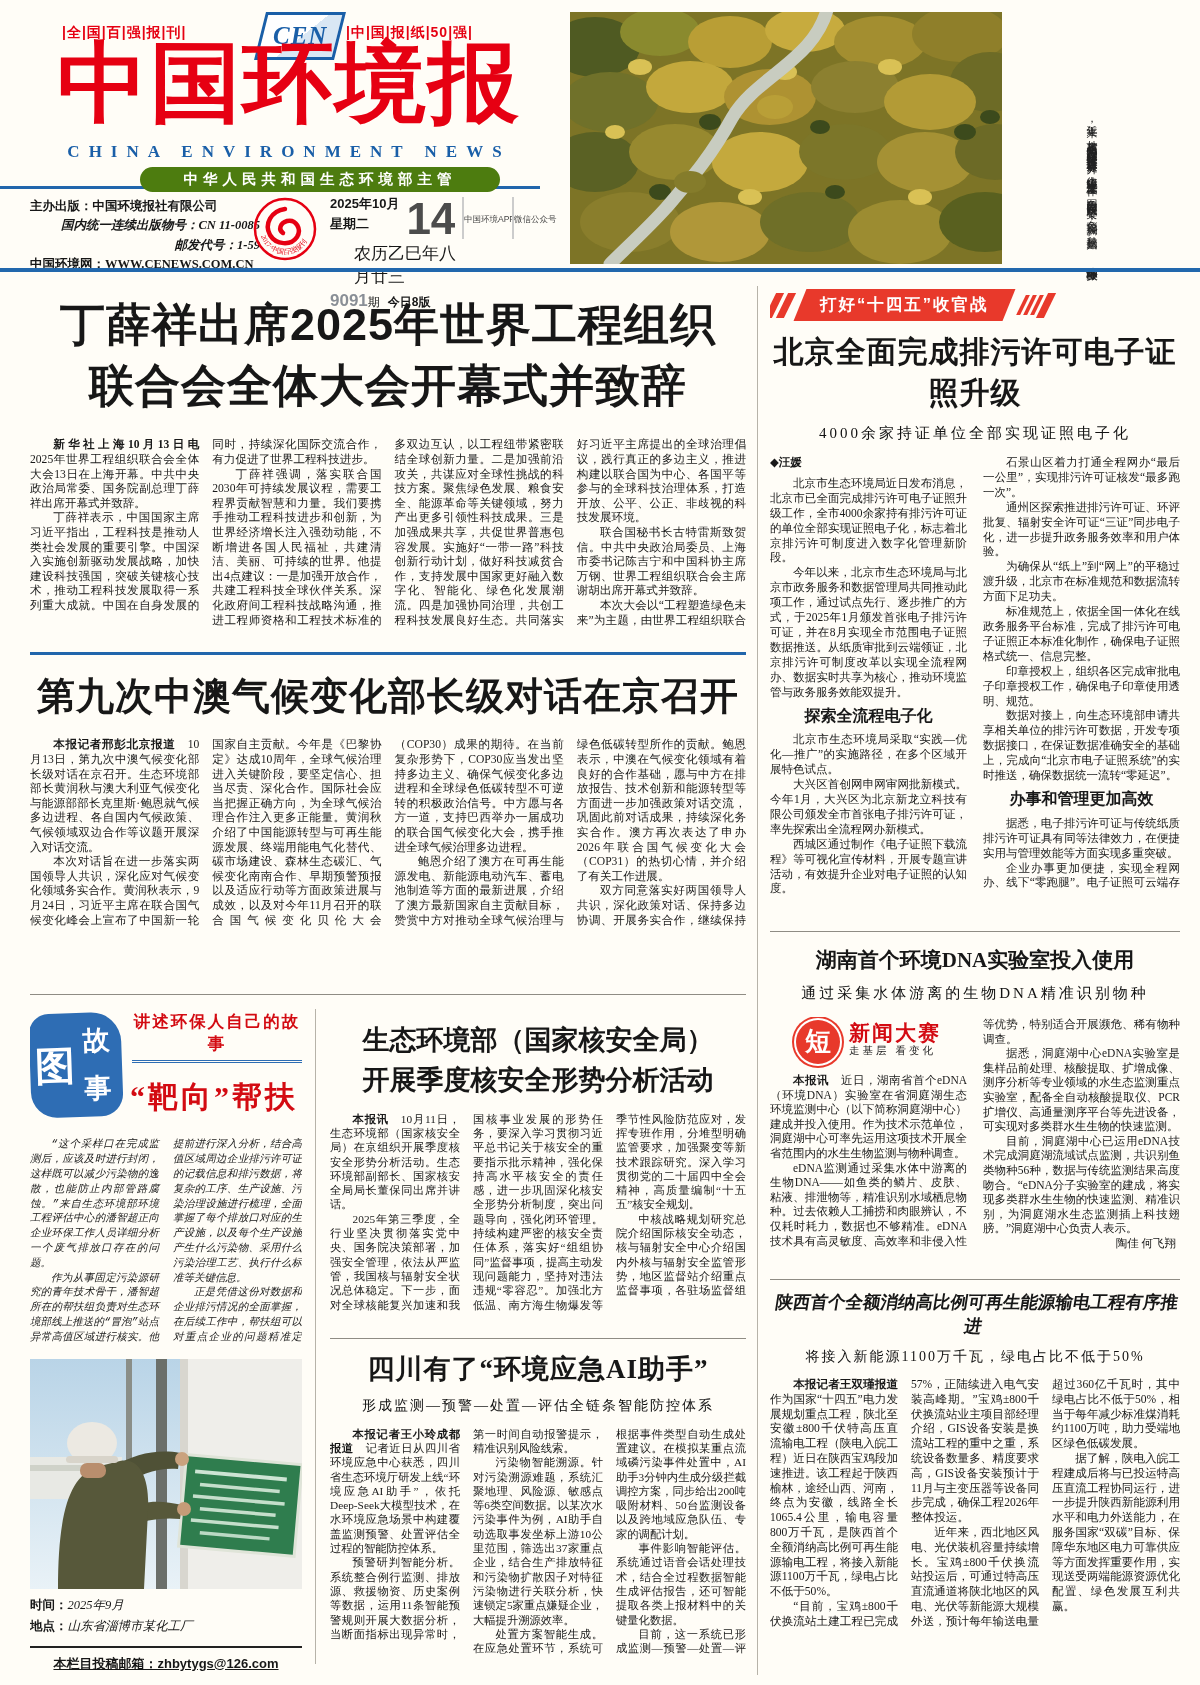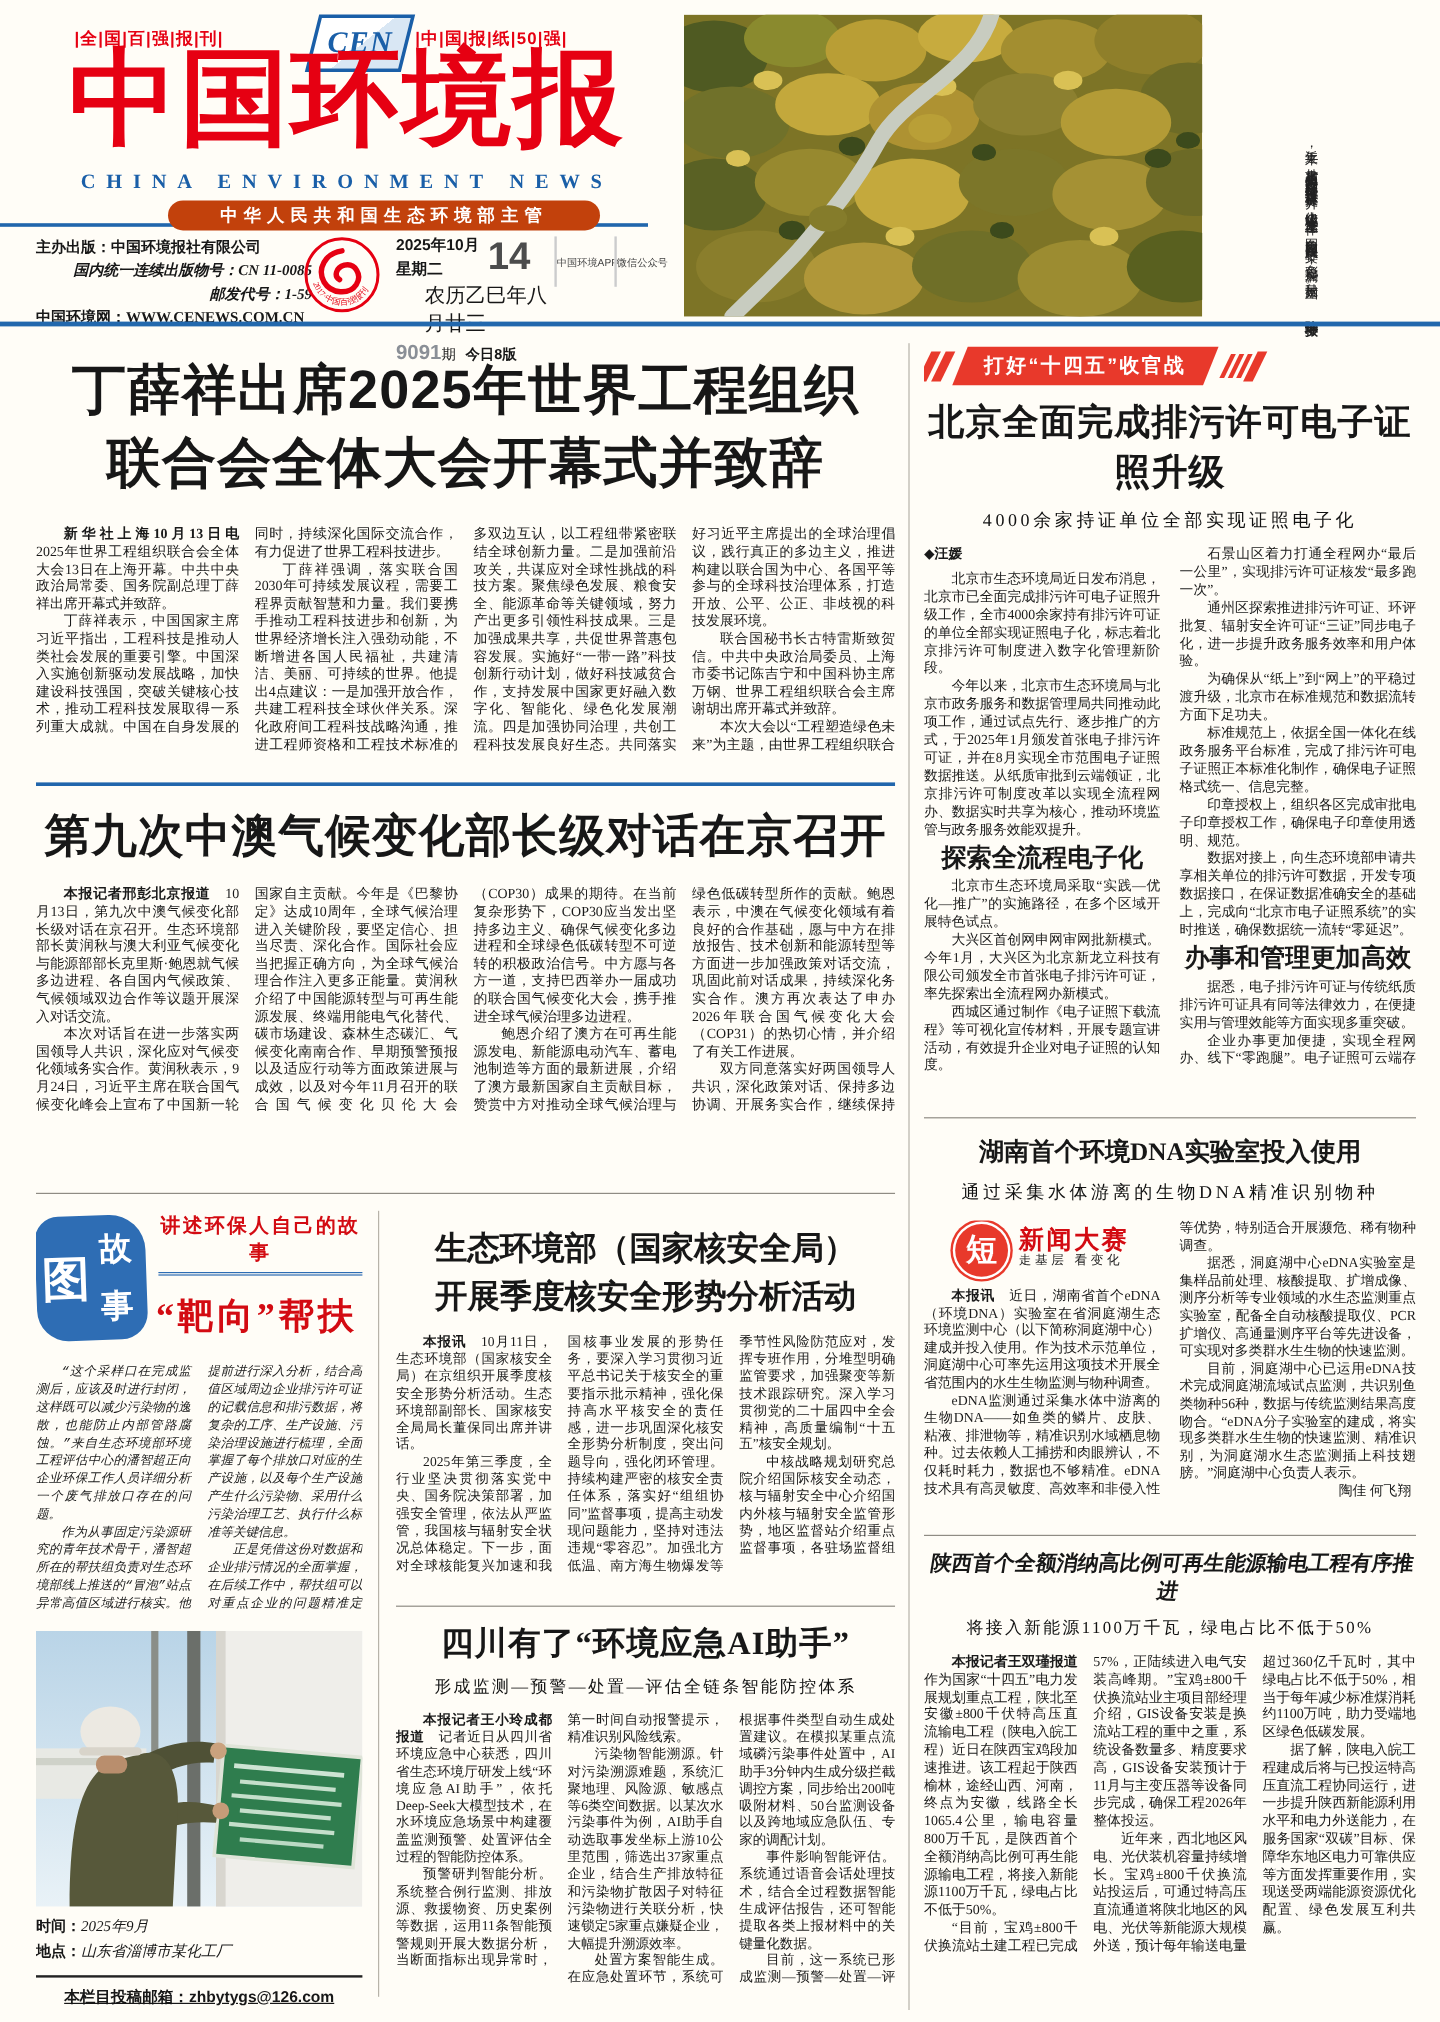--- a/index.html
+++ b/index.html
@@ -12,30 +12,30 @@
   .cen{position:absolute;left:260px;top:12px;width:74px;height:42px;border:3px solid #1a5fa8;
        transform:skewX(-14deg);background:linear-gradient(135deg,#ffffff 52%,#d9e7f4 52%);
        display:flex;align-items:center;justify-content:center;}
   .cen span{transform:skewX(14deg);font:italic 900 25px "Liberation Serif",serif;color:#1a5fa8;letter-spacing:1px;}
   .title{position:absolute;left:38px;top:36px;width:502px;margin:0;text-align:center;
          font-size:88px;line-height:1.1;font-weight:900;color:#e60012;letter-spacing:2px;transform:scaleX(1.03);}
   .title-en{position:absolute;left:38px;top:142px;width:502px;text-align:center;
             color:#1a5fa8;font:700 17px "Liberation Serif",serif;letter-spacing:9px;}
   .blue-underline{position:absolute;left:0;top:186px;width:540px;height:3px;background:#2166ac;}
   .authority-pill{position:absolute;left:140px;top:167px;width:360px;height:25px;border-radius:13px;
-                  background:#c2410c;color:#fff;font:700 14.5px "Liberation Sans",sans-serif;
+                  background:#4d7c0f;color:#fff;font:700 14.5px "Liberation Sans",sans-serif;
                   letter-spacing:5px;display:flex;align-items:center;justify-content:center;}
   .pub{position:absolute;left:30px;top:197px;width:230px;font-size:12.5px;font-weight:700;line-height:1.55;}
   .pub p{margin:0;}
   .pub p:nth-of-type(2),.pub p:nth-of-type(3){text-align:right;font-style:italic;}
   .emblem{position:absolute;left:252px;top:196px;width:66px;height:66px;}
   .date-block{position:absolute;left:330px;top:194px;width:132px;font-family:"Liberation Sans",sans-serif;}
   .dtop{display:flex;gap:7px;align-items:flex-start;}
   .dleft{font-size:13px;line-height:1.55;font-weight:600;}
-  .dday{font-size:32px;font-weight:700;color:#4c4c4c;line-height:1;margin-top:3px;}
+  .dday{font-size:44px;font-weight:700;color:#4c4c4c;line-height:1;margin-top:3px;}
   .dlunar{font-size:17px;margin-top:1px;margin-left:24px;}
   .dissue{font-size:12px;margin-top:3px;display:flex;gap:8px;align-items:baseline;}
   .dnum{font:700 17px "Liberation Sans",sans-serif;color:#8a8f96;}
   .dpages{font-weight:700;}
   .qr-group{position:absolute;left:462px;top:197px;display:flex;gap:10px;}
   .qr{width:40px;display:flex;flex-direction:row;align-items:center;}
   .qr svg{width:40px;height:40px;background:#fff;border:1px solid #ccc;}
   .qr-label{font-size:8.5px;color:#444;margin-top:3px;font-family:"Liberation Sans",sans-serif;white-space:nowrap;}
   .head-photo{position:absolute;left:570px;top:12px;width:432px;height:252px;overflow:hidden;}
   .head-photo svg{display:block;width:100%;height:100%;}
@@ -73,21 +73,21 @@
   .cols4{column-count:4;column-gap:13px;}
   .cols3{column-count:3;column-gap:13px;}
   .cols2{column-count:2;column-gap:16px;}
   .lead-body{height:202px;font-size:11.6px;line-height:14.6px;margin-top:22px;}
   .climate-body{height:200px;font-size:11.6px;line-height:14.6px;margin-top:16px;}
   .beijing-body{height:462px;font-size:11.5px;line-height:14.9px;margin-top:12px;}
   .nuclear-body{height:212px;font-size:11.3px;line-height:14.3px;margin-top:12px;}
   .sichuan-body{height:236px;font-size:11.3px;line-height:14.3px;margin-top:12px;}
   .hunan-body{height:248px;font-size:11.5px;line-height:14.6px;margin-top:14px;}
   .shaanxi-body{height:345px;font-size:11.6px;line-height:14.8px;margin-top:12px;}
-  .inner-sub{font-family:"Liberation Sans",sans-serif;font-size:21px;font-weight:700;
+  .inner-sub{font-family:"Liberation Sans",sans-serif;font-size:16px;font-weight:700;
              text-align:center;margin:9px 0;text-indent:0;break-inside:avoid;}
   .byline{margin:0 0 6px;text-indent:0;font-weight:700;}
   .attr-right{text-align:right;text-indent:0;padding-right:4px;margin:0;}
   
   .bottom-row{display:flex;margin-top:10px;height:668px;}
   .tg{width:272px;}
   .vsep{width:1px;background:#b7b3a9;margin:4px 14px 0 13px;height:655px;}
   .midcol{width:416px;}
   .tg-head{position:relative;height:120px;}
   .tg-stamp{position:absolute;left:0;top:8px;width:92px;height:104px;background:#2e6db4;

